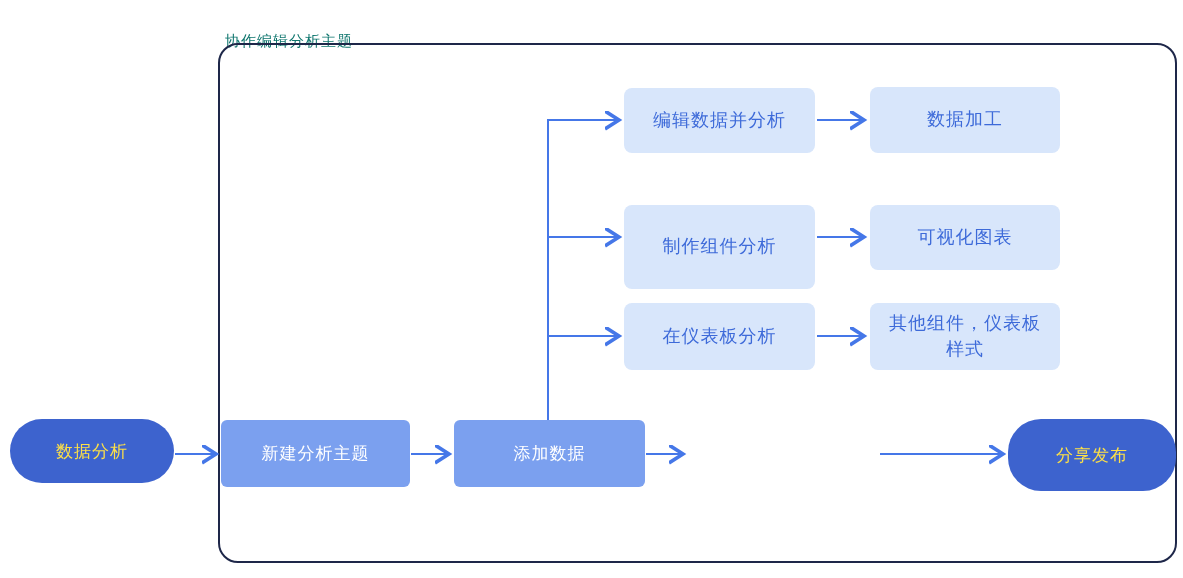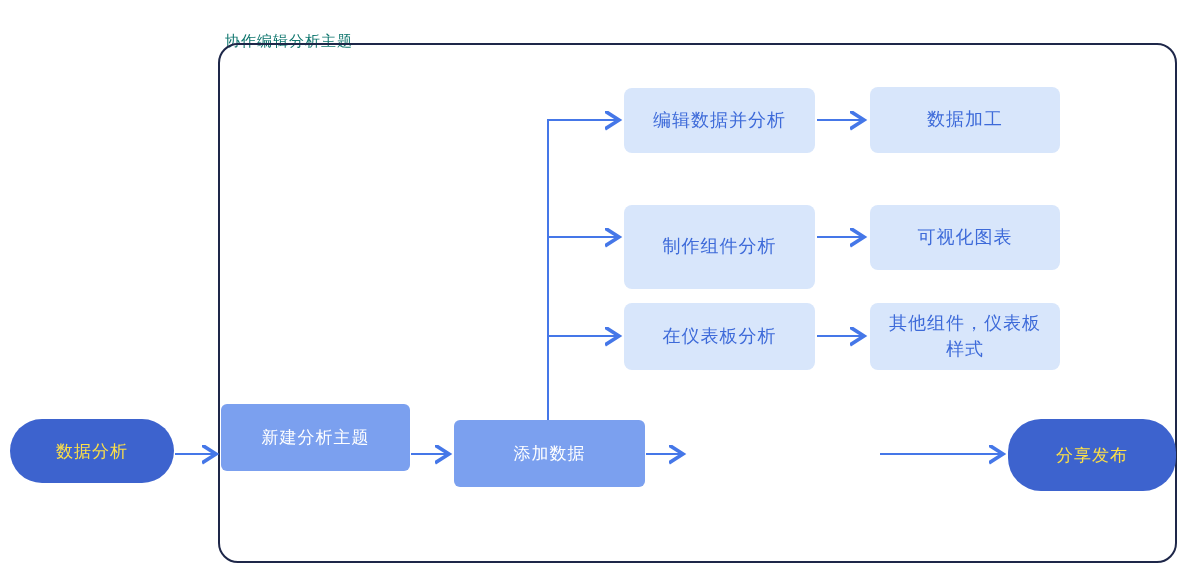--- a/index.html
+++ b/index.html
@@ -61,21 +61,21 @@
   .light {
     background: #d8e6fb;
     color: #3d6ad9;
     border-radius: 8px;
     font-size: 18px;
     line-height: 1.4;
     padding: 0 12px;
   }
   
   #n-start   { left: 10px;   top: 419px; width: 164px; height: 64px; }
-  #n-create  { left: 221px;  top: 404px; width: 189px; height: 67px; }
+  #n-create  { left: 221px;  top: 420px; width: 189px; height: 67px; }
   #n-add     { left: 454px;  top: 420px; width: 191px; height: 67px; }
   #n-analyze { left: 688px;  top: 420px; width: 191px; height: 68px; }
   #n-share   { left: 1008px; top: 419px; width: 168px; height: 72px; }
   
   #n-edit    { left: 624px; top: 88px;  width: 191px; height: 65px; }
   #n-process { left: 870px; top: 87px;  width: 190px; height: 66px; }
   #n-comp    { left: 624px; top: 205px; width: 191px; height: 84px; }
   #n-chart   { left: 870px; top: 205px; width: 190px; height: 65px; }
   #n-dash    { left: 624px; top: 303px; width: 191px; height: 67px; }
   #n-other   { left: 870px; top: 303px; width: 190px; height: 67px; }

